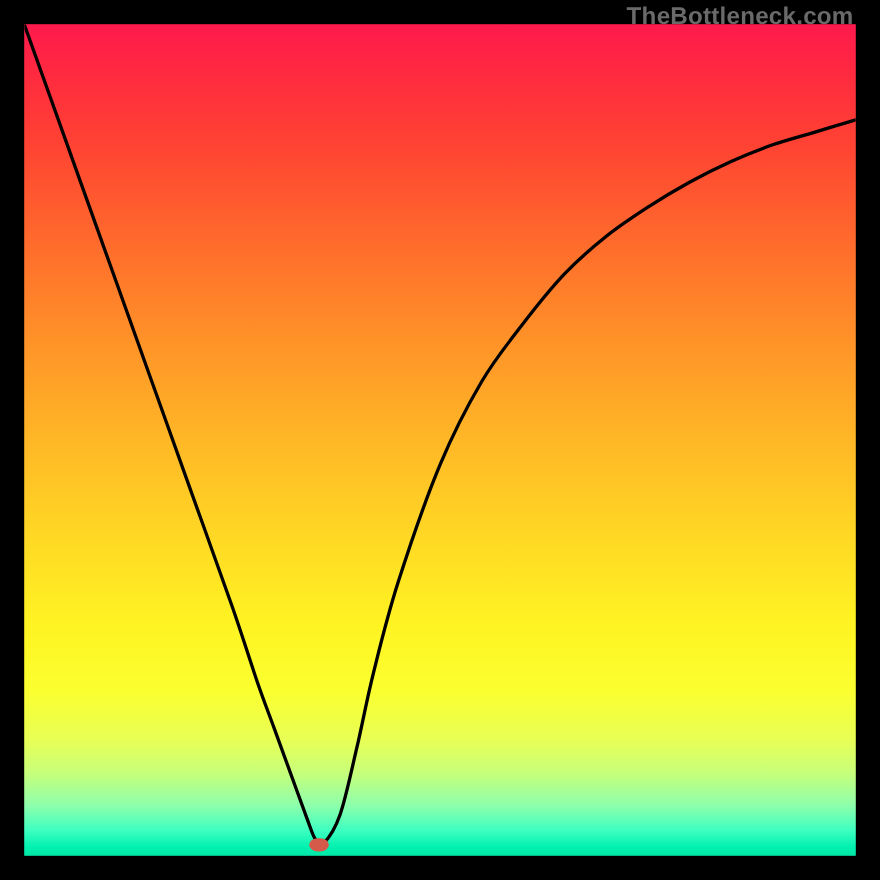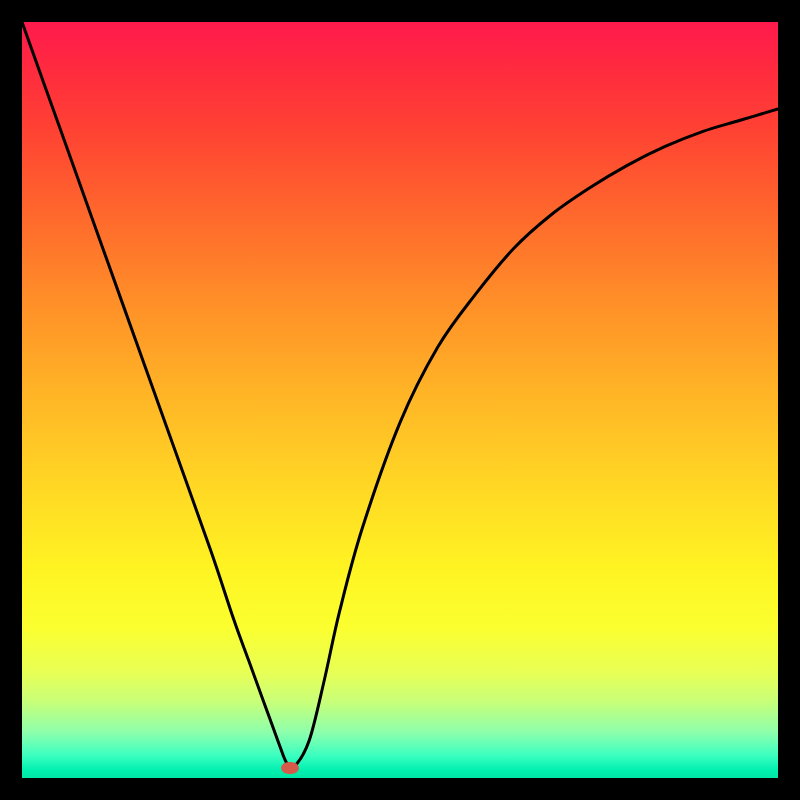--- a/index.html
+++ b/index.html
@@ -66,19 +66,20 @@
     height: 12px;
     background: #d65a4a;
     border-radius: 8px / 6px;
     transform: translate(-50%, -50%);
   }
 </style>
 </head>
 <body>
 
 <div class="frame">
+  <div class="watermark">TheBottleneck.com</div>
   <div class="plot">
     <svg class="curve" viewBox="0 0 756 756" preserveAspectRatio="none">
       <path id="curve-path" fill="none" stroke="#000" stroke-width="3" stroke-linejoin="round" stroke-linecap="round" d="M 0.00 0.00 C 6.30 17.64, 25.20 70.56, 37.80 105.84 C 50.40 141.12, 63.00 176.40, 75.60 211.68 C 88.20 246.96, 100.80 282.24, 113.40 317.52 C 126.00 352.80, 138.60 388.08, 151.20 423.36 C 163.80 458.64, 178.92 500.22, 189.00 529.20 C 199.08 558.18, 205.38 578.97, 211.68 597.24 C 217.98 615.51, 221.76 624.96, 226.80 638.82 C 231.84 652.68, 236.88 666.54, 241.92 680.40 C 246.96 694.26, 253.26 711.90, 257.04 721.98 C 260.82 732.06, 262.08 737.10, 264.60 740.88 C 267.12 744.66, 268.38 748.44, 272.16 744.66 C 275.94 740.88, 282.24 732.69, 287.28 718.20 C 292.32 703.71, 297.36 679.14, 302.40 657.72 C 307.44 636.30, 311.22 614.88, 317.52 589.68 C 323.82 564.48, 330.12 538.02, 340.20 506.52 C 350.28 475.02, 365.40 430.92, 378.00 400.68 C 390.60 370.44, 403.20 346.50, 415.80 325.08 C 428.40 303.66, 441.00 288.54, 453.60 272.16 C 466.20 255.78, 478.80 240.03, 491.40 226.80 C 504.00 213.57, 516.60 202.86, 529.20 192.78 C 541.80 182.70, 554.40 174.51, 567.00 166.32 C 579.60 158.13, 592.20 150.57, 604.80 143.64 C 617.40 136.71, 630.00 130.41, 642.60 124.74 C 655.20 119.07, 667.80 114.03, 680.40 109.62 C 693.00 105.21, 705.60 102.06, 718.20 98.28 C 730.80 94.50, 749.70 88.83, 756.00 86.94"></path>
     </svg>
     <div class="marker" id="marker" style="left: 268.38px; top: 746.172px;"></div>
   </div>
 </div>
 
 </body></html>

